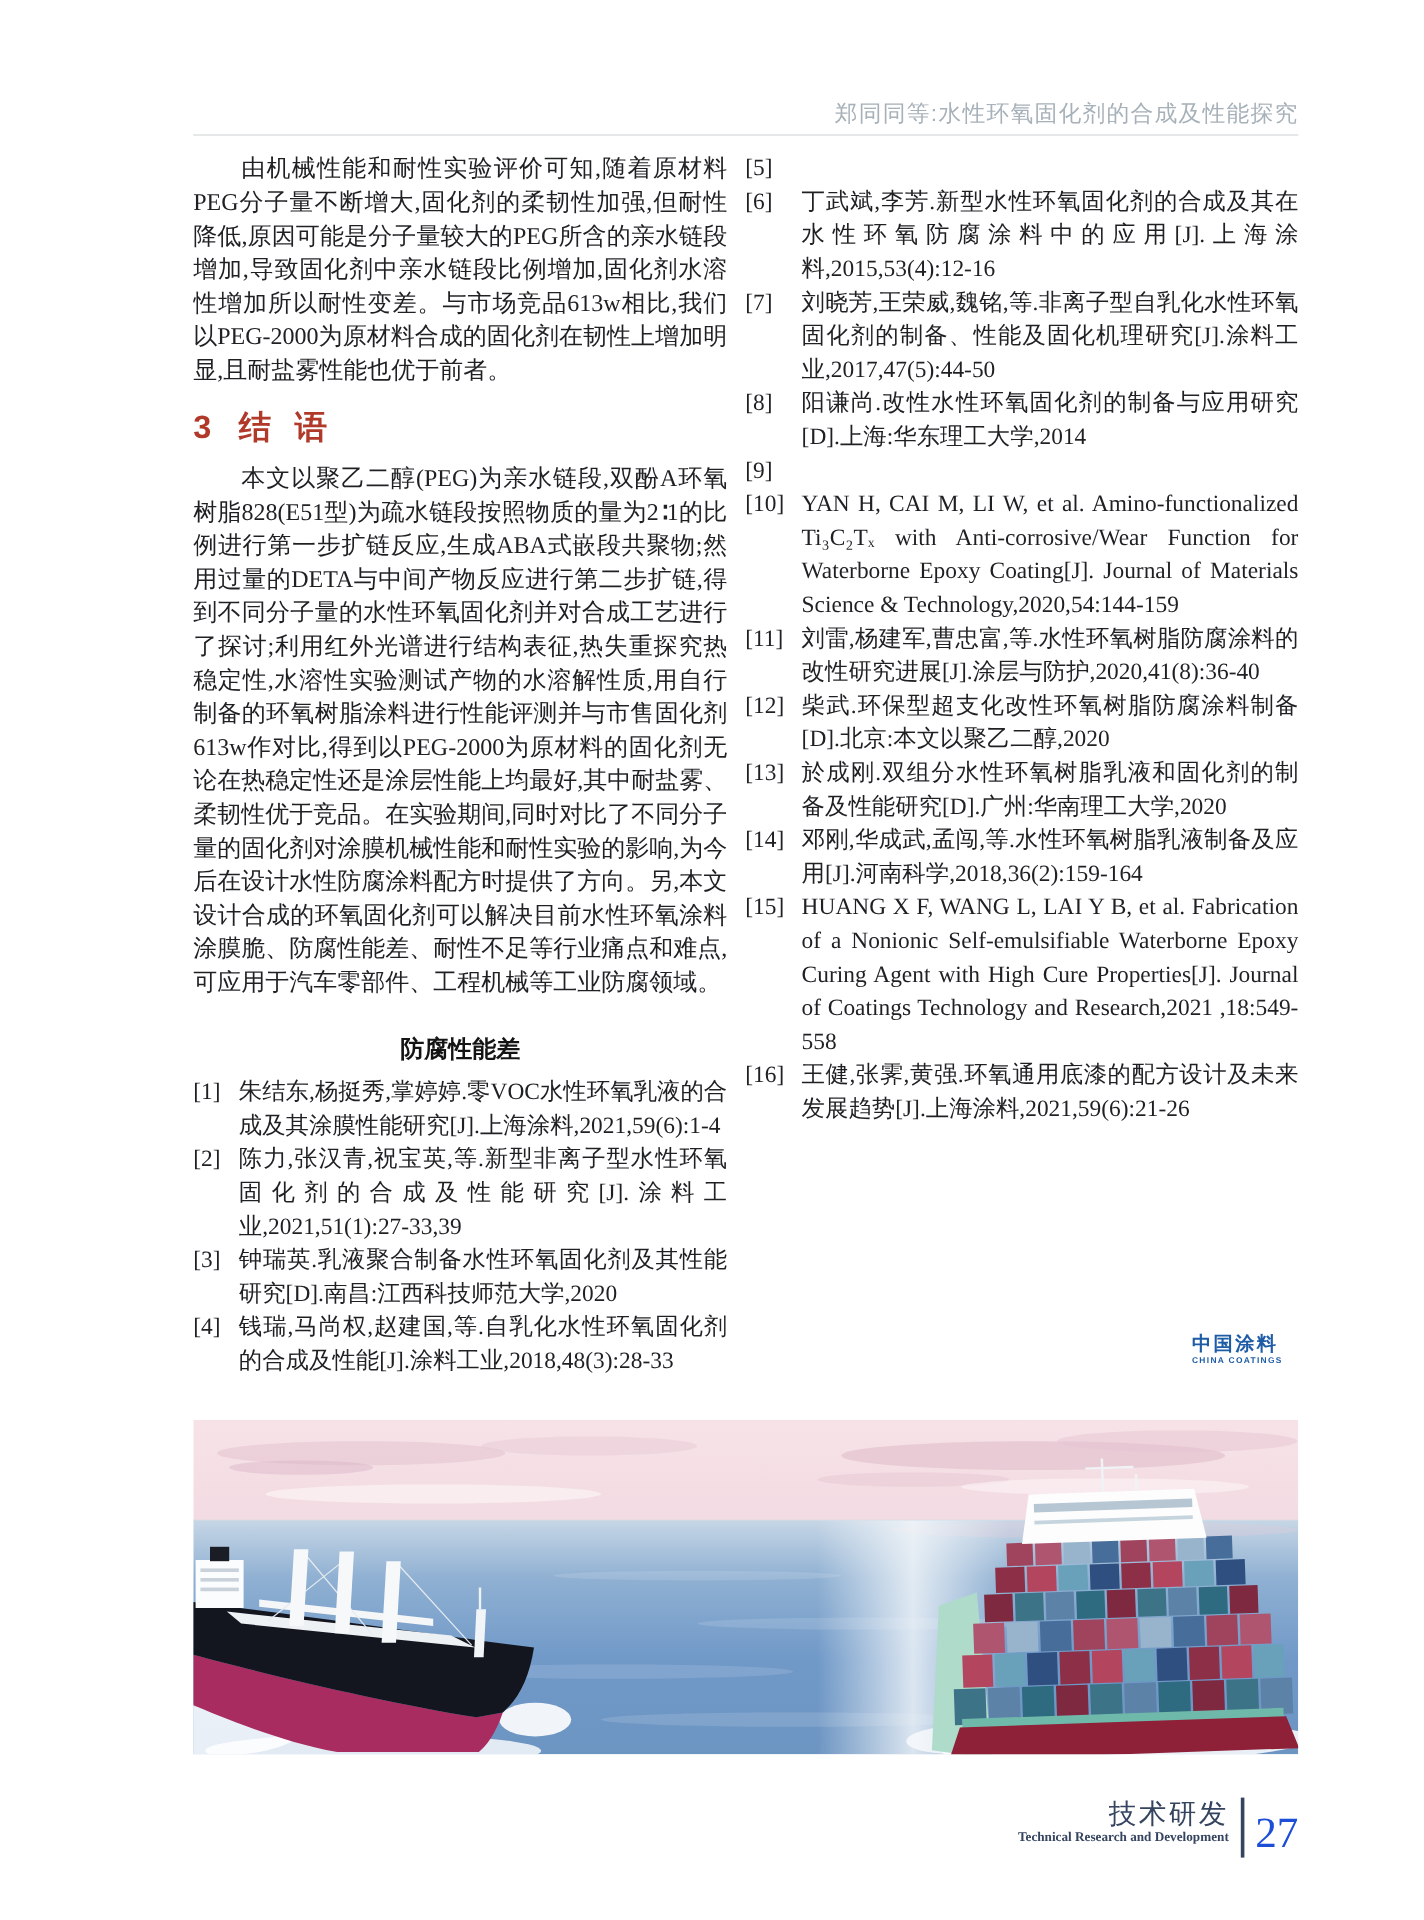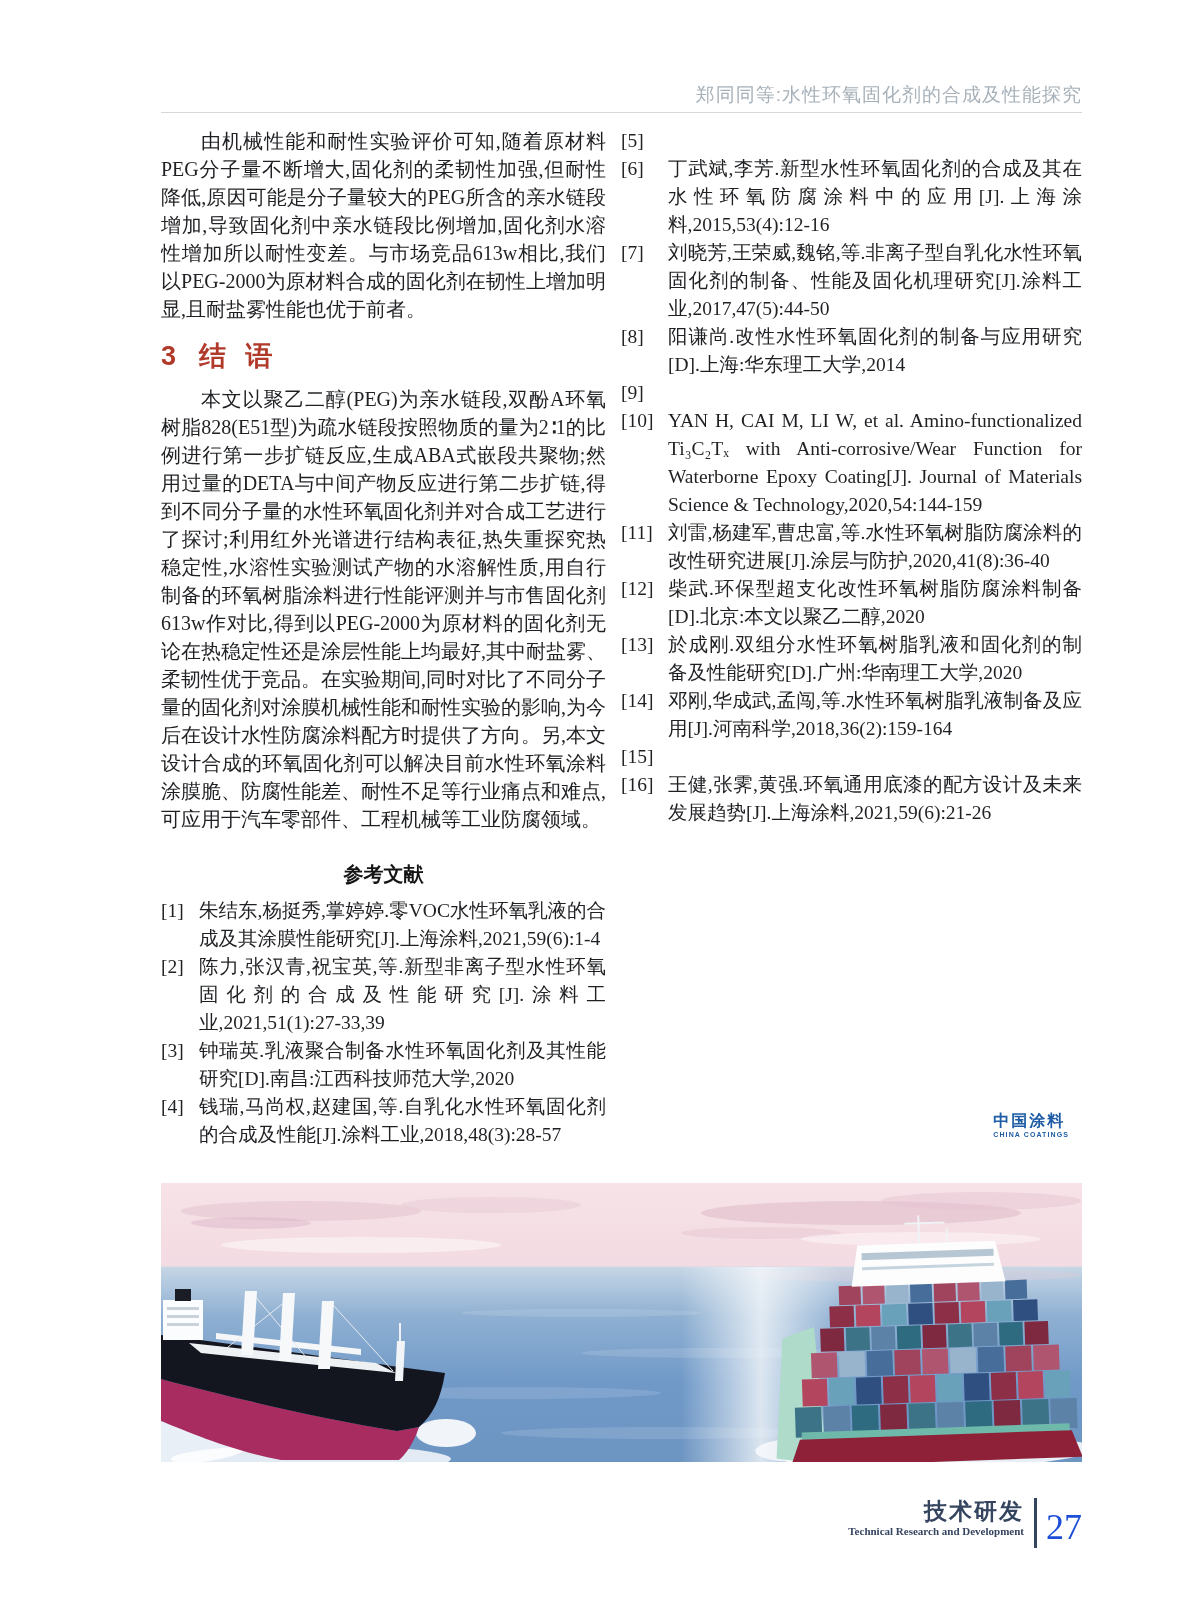--- a/index.html
+++ b/index.html
@@ -36,21 +36,21 @@
   .logo-cn{font-size:16px;font-weight:bold;letter-spacing:2px;line-height:18px;}
   .logo-en{font-size:7px;font-weight:bold;letter-spacing:1.1px;line-height:9px;}
 
   
   .photo{position:absolute;top:1183px;left:137px;width:921px;height:279px;overflow:hidden;}
   .photo svg{display:block;width:921px;height:279px;}
 
   
   .footer{position:absolute;top:1498px;right:129px;display:flex;align-items:stretch;}
   .footer-titles{text-align:right;}
-  .footer-cn{font-family:"Liberation Sans","DejaVu Sans",sans-serif;font-size:23px;font-weight:bold;
+  .footer-cn{font-family:"Liberation Sans","DejaVu Sans",sans-serif;font-size:23px;font-weight:normal;
              letter-spacing:2px;color:#35445f;line-height:26px;}
   .footer-en{font-size:11px;font-weight:bold;color:#35445f;line-height:14px;}
   .footer-bar{width:3px;background:#35445f;margin:0 9px 0 10px;}
   .footer-page{font-size:36px;color:#1d4ed8;align-self:center;padding-top:8px;}
 </style>
 </head>
 <body>
 
 <div class="page">
 
@@ -58,41 +58,41 @@
   <div class="head-rule"></div>
 
   <div class="columns">
     <div class="col-left">
       <p class="body-para">由机械性能和耐性实验评价可知,随着原材料PEG分子量不断增大,固化剂的柔韧性加强,但耐性降低,原因可能是分子量较大的PEG所含的亲水链段增加,导致固化剂中亲水链段比例增加,固化剂水溶性增加所以耐性变差。与市场竞品613w相比,我们以PEG-2000为原材料合成的固化剂在韧性上增加明显,且耐盐雾性能也优于前者。</p>
       <h2 class="section-head">
         <span class="section-num">3</span>
         <span class="section-title">结 语</span>
       </h2>
       <p class="body-para">本文以聚乙二醇(PEG)为亲水链段,双酚A环氧树脂828(E51型)为疏水链段按照物质的量为2∶1的比例进行第一步扩链反应,生成ABA式嵌段共聚物;然用过量的DETA与中间产物反应进行第二步扩链,得到不同分子量的水性环氧固化剂并对合成工艺进行了探讨;利用红外光谱进行结构表征,热失重探究热稳定性,水溶性实验测试产物的水溶解性质,用自行制备的环氧树脂涂料进行性能评测并与市售固化剂613w作对比,得到以PEG-2000为原材料的固化剂无论在热稳定性还是涂层性能上均最好,其中耐盐雾、柔韧性优于竞品。在实验期间,同时对比了不同分子量的固化剂对涂膜机械性能和耐性实验的影响,为今后在设计水性防腐涂料配方时提供了方向。另,本文设计合成的环氧固化剂可以解决目前水性环氧涂料涂膜脆、防腐性能差、耐性不足等行业痛点和难点,可应用于汽车零部件、工程机械等工业防腐领域。</p>
-      <h3 class="refs-head">参考文献</h3>
+      <h3 class="refs-head">防腐性能差</h3>
       <div>
 
           <div class="ref-row">
             <span class="ref-num">[1]</span>
             <span class="ref-text">朱结东,杨挺秀,掌婷婷.零VOC水性环氧乳液的合成及其涂膜性能研究[J].上海涂料,2021,59(6):1-4</span>
           </div>
 
           <div class="ref-row">
             <span class="ref-num">[2]</span>
             <span class="ref-text">陈力,张汉青,祝宝英,等.新型非离子型水性环氧固化剂的合成及性能研究[J].涂料工业,2021,51(1):27-33,39</span>
           </div>
 
           <div class="ref-row">
             <span class="ref-num">[3]</span>
             <span class="ref-text">钟瑞英.乳液聚合制备水性环氧固化剂及其性能研究[D].南昌:江西科技师范大学,2020</span>
           </div>
 
           <div class="ref-row">
             <span class="ref-num">[4]</span>
-            <span class="ref-text">钱瑞,马尚权,赵建国,等.自乳化水性环氧固化剂的合成及性能[J].涂料工业,2018,48(3):28-57</span>
+            <span class="ref-text">钱瑞,马尚权,赵建国,等.自乳化水性环氧固化剂的合成及性能[J].涂料工业,2018,48(3):28-33</span>
           </div>
         </div>
     </div>
 
     <div class="col-right">
       <div>
 
           <div class="ref-row">
             <span class="ref-num">[5]</span>
           </div>
@@ -136,20 +136,21 @@
             <span class="ref-text">於成刚.双组分水性环氧树脂乳液和固化剂的制备及性能研究[D].广州:华南理工大学,2020</span>
           </div>
 
           <div class="ref-row">
             <span class="ref-num">[14]</span>
             <span class="ref-text">邓刚,华成武,孟闯,等.水性环氧树脂乳液制备及应用[J].河南科学,2018,36(2):159-164</span>
           </div>
 
           <div class="ref-row">
             <span class="ref-num">[15]</span>
+            <span class="ref-text">HUANG X F, WANG L, LAI Y B, et al. Fabrication of a Nonionic Self-emulsifiable Waterborne Epoxy Curing Agent with High Cure Properties[J]. Journal of Coatings Technology and Research,2021 ,18:549-558</span>
           </div>
 
           <div class="ref-row">
             <span class="ref-num">[16]</span>
             <span class="ref-text">王健,张霁,黄强.环氧通用底漆的配方设计及未来发展趋势[J].上海涂料,2021,59(6):21-26</span>
           </div>
         </div>
     </div>
   </div>
 

